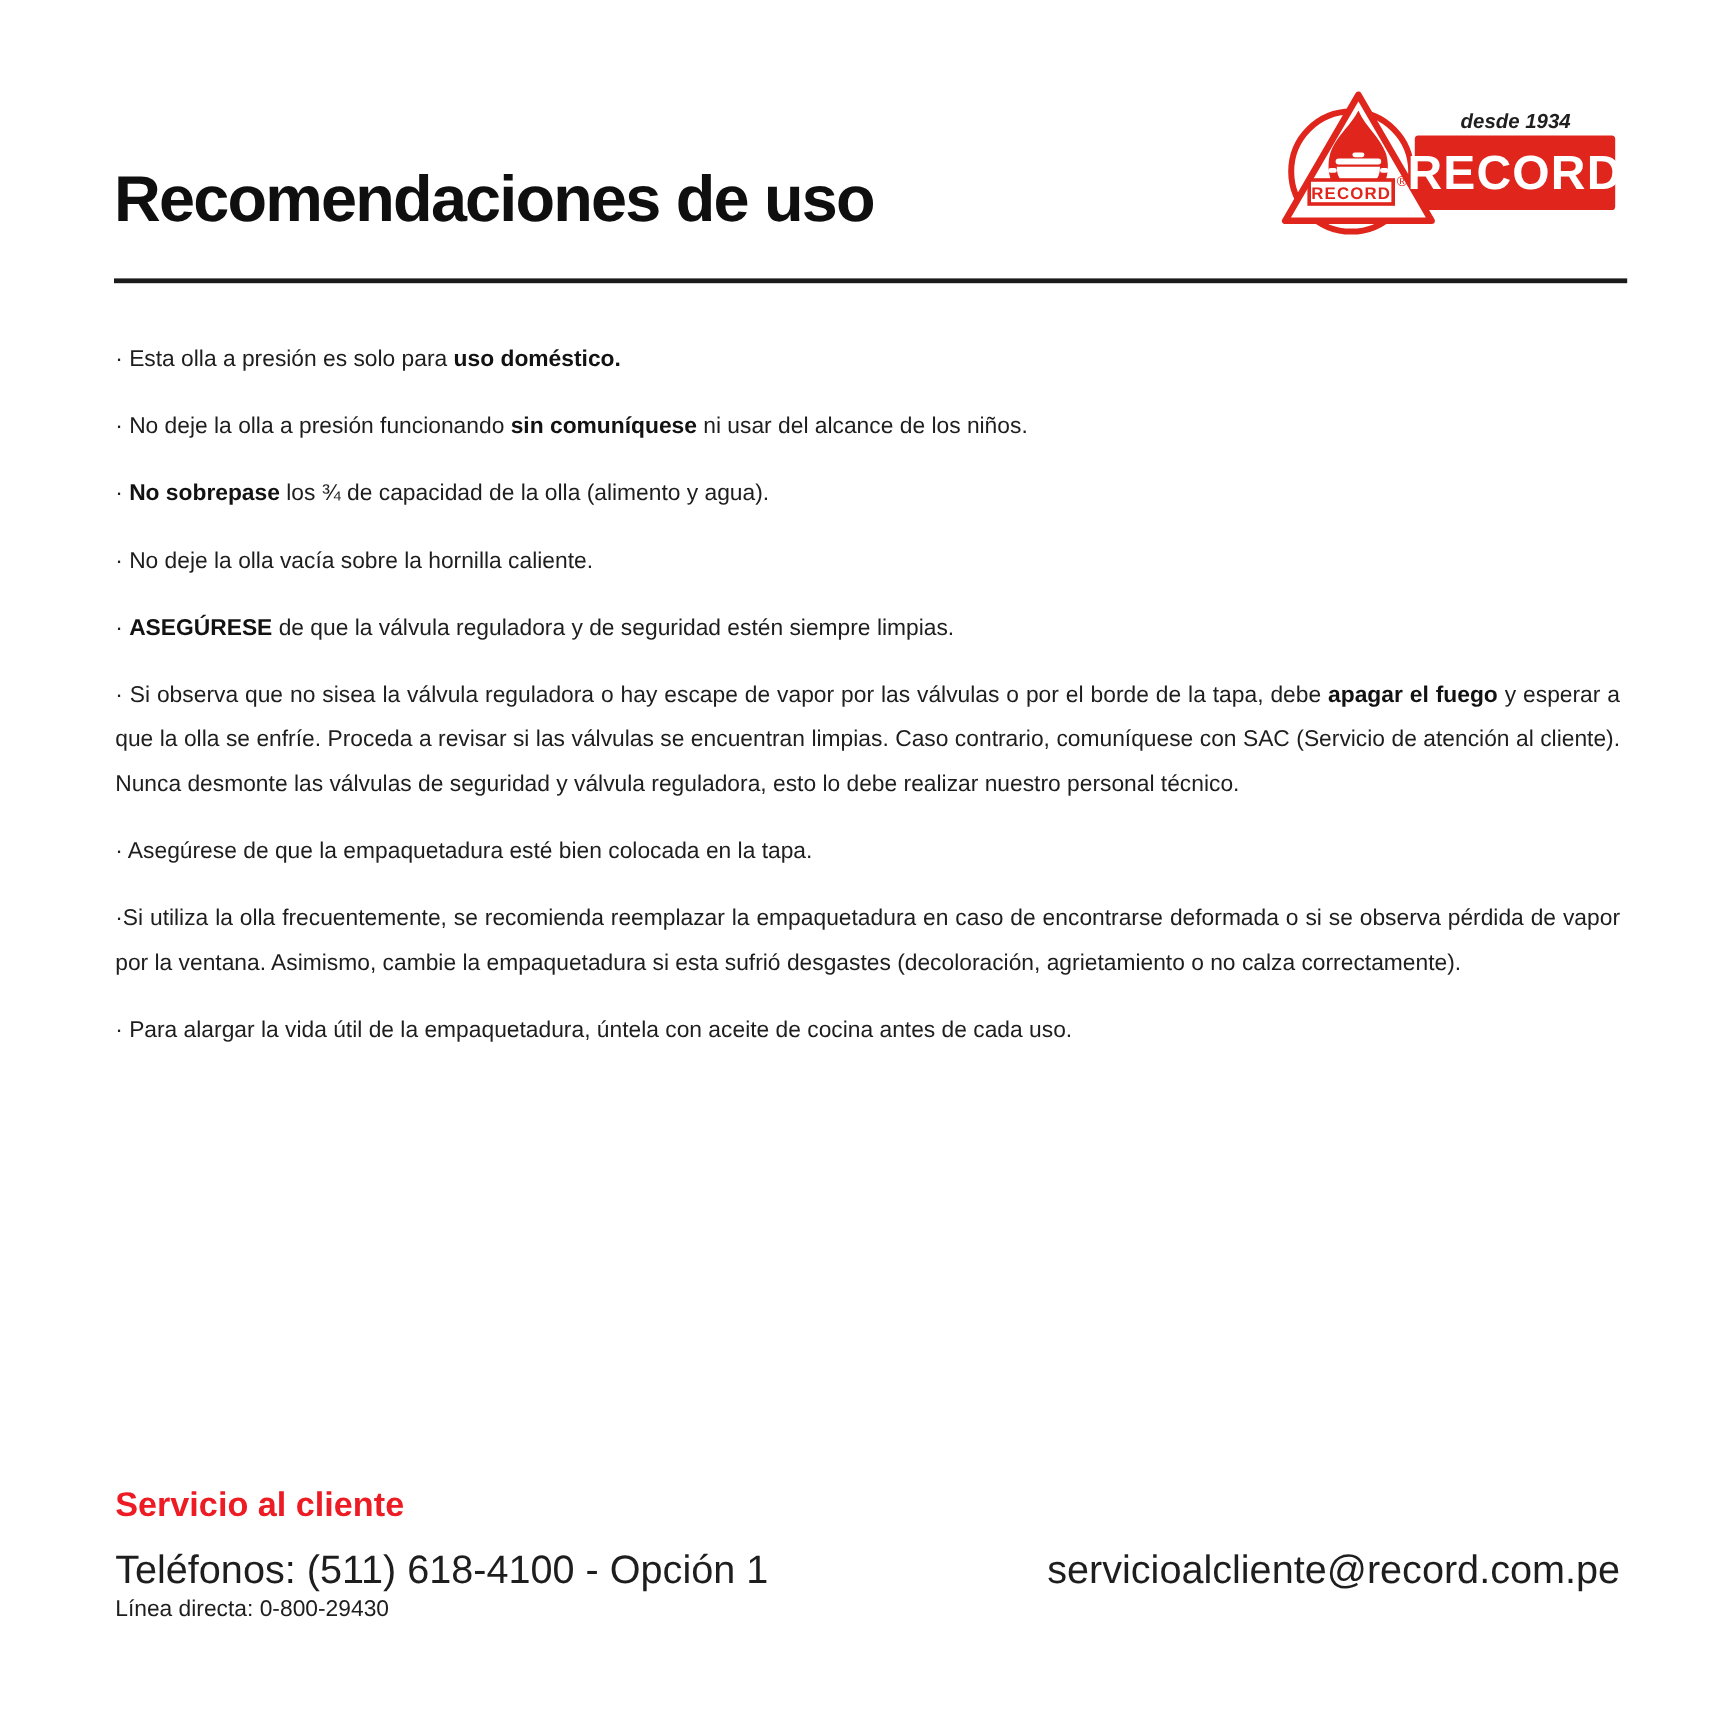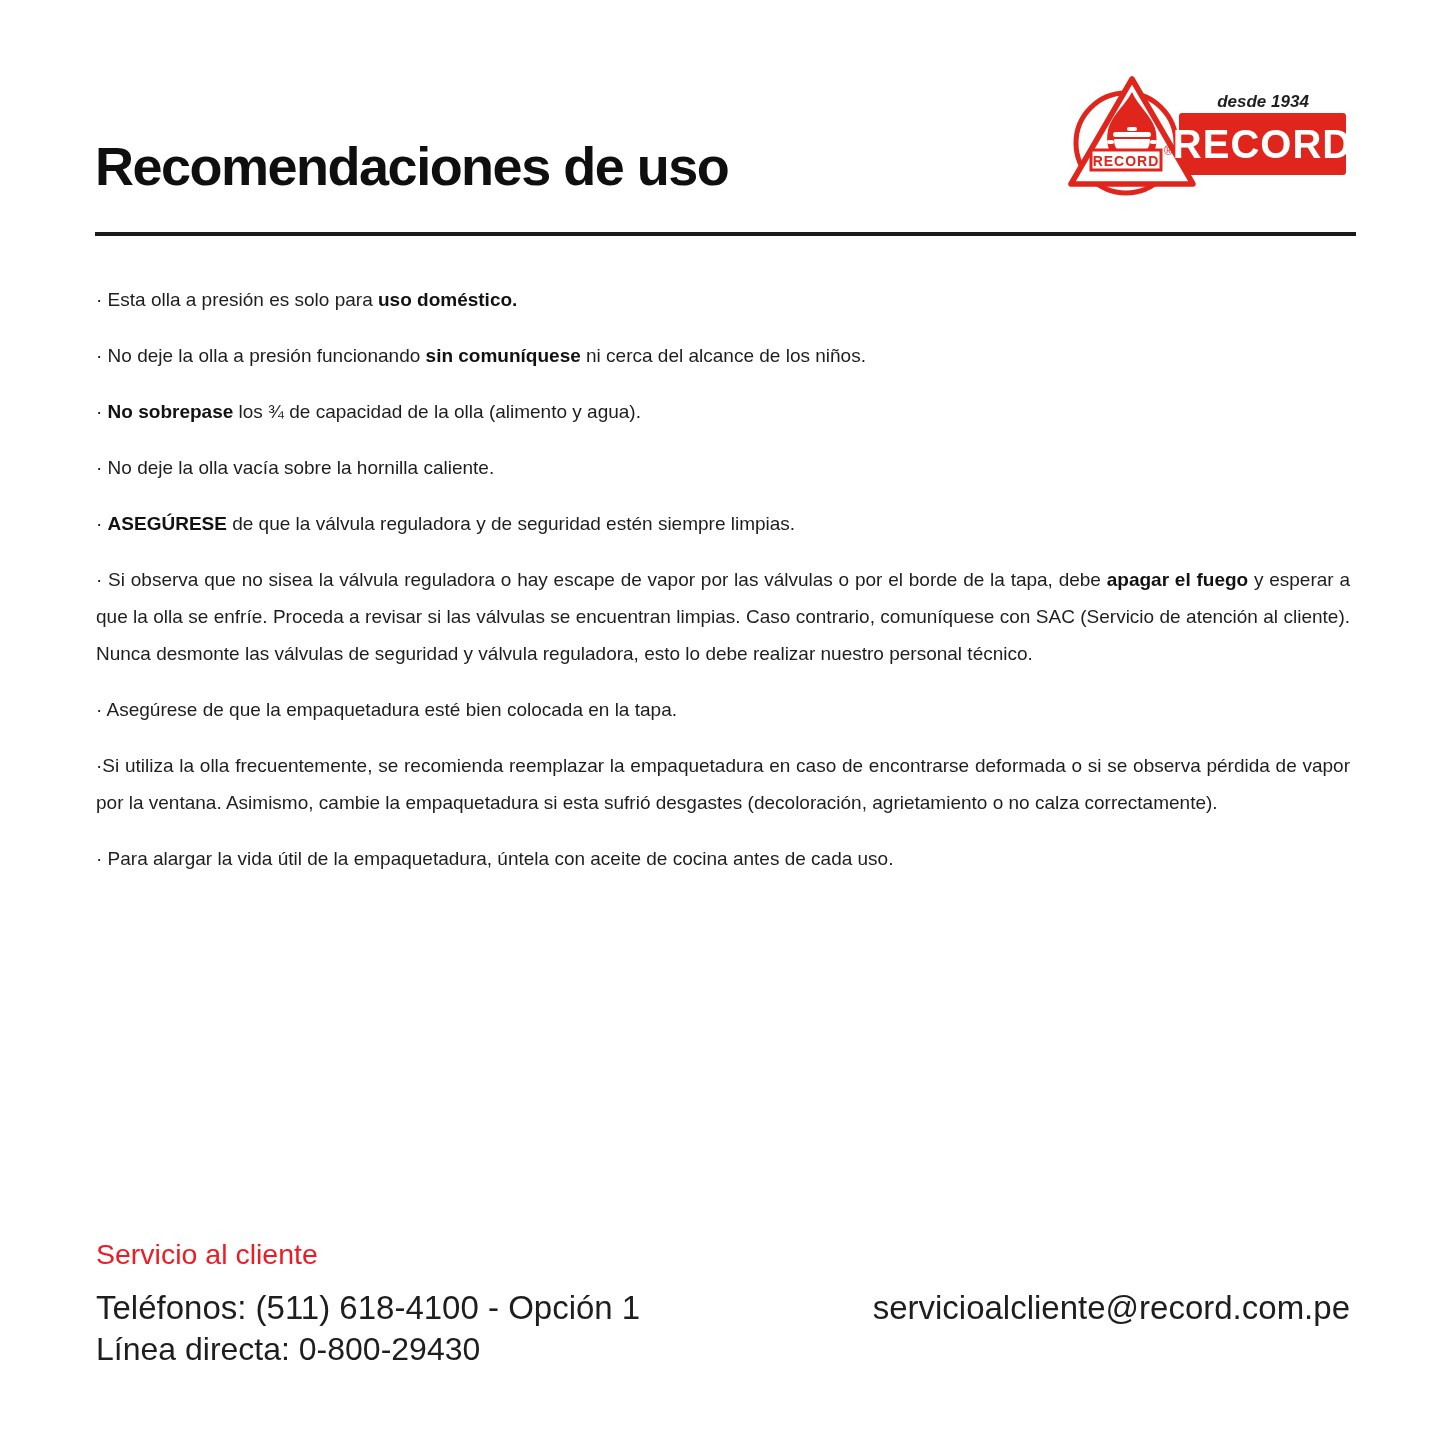--- a/index.html
+++ b/index.html
@@ -31,30 +31,30 @@
     position:absolute;left:96px;top:281px;width:1254px;
   }
   .rec{
     margin:0 0 19px 0;
     font-size:19px;line-height:37px;
     text-align:justify;color:var(--ink);
   }
   .rec b{font-weight:700;color:#121212;}
   .footer-heading{
     position:absolute;left:96px;top:1238px;
-    font-size:28.5px;font-weight:400;color:var(--accent-red);
+    font-size:28.5px;font-weight:700;color:var(--accent-red);
   }
   .contact-row{
     position:absolute;left:96px;top:1289px;width:1254px;
     display:flex;justify-content:space-between;align-items:baseline;
     font-size:33px;color:var(--ink);
   }
   .hotline{
     position:absolute;left:96px;top:1331px;
-    font-size:32px;color:var(--ink);
+    font-size:19px;color:var(--ink);
   }
   .emblem-badge-text{font-family:"Liberation Sans", sans-serif;font-weight:700;}
   .logo-tagline{font-family:"Liberation Sans", sans-serif;font-style:italic;font-weight:600;}
   .logo-wordmark{font-family:"Liberation Sans", sans-serif;font-weight:700;}
 </style>
 </head>
 <body>
 
 <div class="page">
 
@@ -82,21 +82,21 @@
     <text x="100" y="79" font-size="12" fill="var(--brand-red)">®</text>
 
     <text class="logo-tagline" x="199" y="31" font-size="17" text-anchor="middle" fill="#1f1f1f">desde 1934</text>
     <text class="logo-wordmark" x="198.5" y="81.5" font-size="40" letter-spacing="1" text-anchor="middle" fill="#ffffff">RECORD</text>
   </svg>
 
   <div class="rule"></div>
 
   <div class="content">
       <p class="rec"><span>· Esta olla a presión es solo para </span><b>uso doméstico.</b></p>
-      <p class="rec"><span>· No deje la olla a presión funcionando </span><b>sin comuníquese</b><span> ni cerca del alcance de los niños.</span></p>
+      <p class="rec"><span>· No deje la olla a presión funcionando </span><b>sin comuníquese</b><span> ni usar del alcance de los niños.</span></p>
       <p class="rec"><span>· </span><b>No sobrepase</b><span> los ¾ de capacidad de la olla (alimento y agua).</span></p>
       <p class="rec"><span>· No deje la olla vacía sobre la hornilla caliente.</span></p>
       <p class="rec"><span>· </span><b>ASEGÚRESE</b><span> de que la válvula reguladora y de seguridad estén siempre limpias.</span></p>
       <p class="rec"><span>· Si observa que no sisea la válvula reguladora o hay escape de vapor por las válvulas o por el borde de la tapa, debe </span><b>apagar el fuego</b><span> y esperar a que la olla se enfríe. Proceda a revisar si las válvulas se encuentran limpias. Caso contrario, comuníquese con SAC (Servicio de atención al cliente). Nunca desmonte las válvulas de seguridad y válvula reguladora, esto lo debe realizar nuestro personal técnico.</span></p>
       <p class="rec"><span>· Asegúrese de que la empaquetadura esté bien colocada en la tapa.</span></p>
       <p class="rec"><span>·Si utiliza la olla frecuentemente, se recomienda reemplazar la empaquetadura en caso de encontrarse deformada o si se observa pérdida de vapor por la ventana. Asimismo, cambie la empaquetadura si esta sufrió desgastes (decoloración, agrietamiento o no calza correctamente).</span></p>
       <p class="rec"><span>· Para alargar la vida útil de la empaquetadura, úntela con aceite de cocina antes de cada uso.</span></p>
     </div>
 
   <div class="footer-heading">Servicio al cliente</div>

